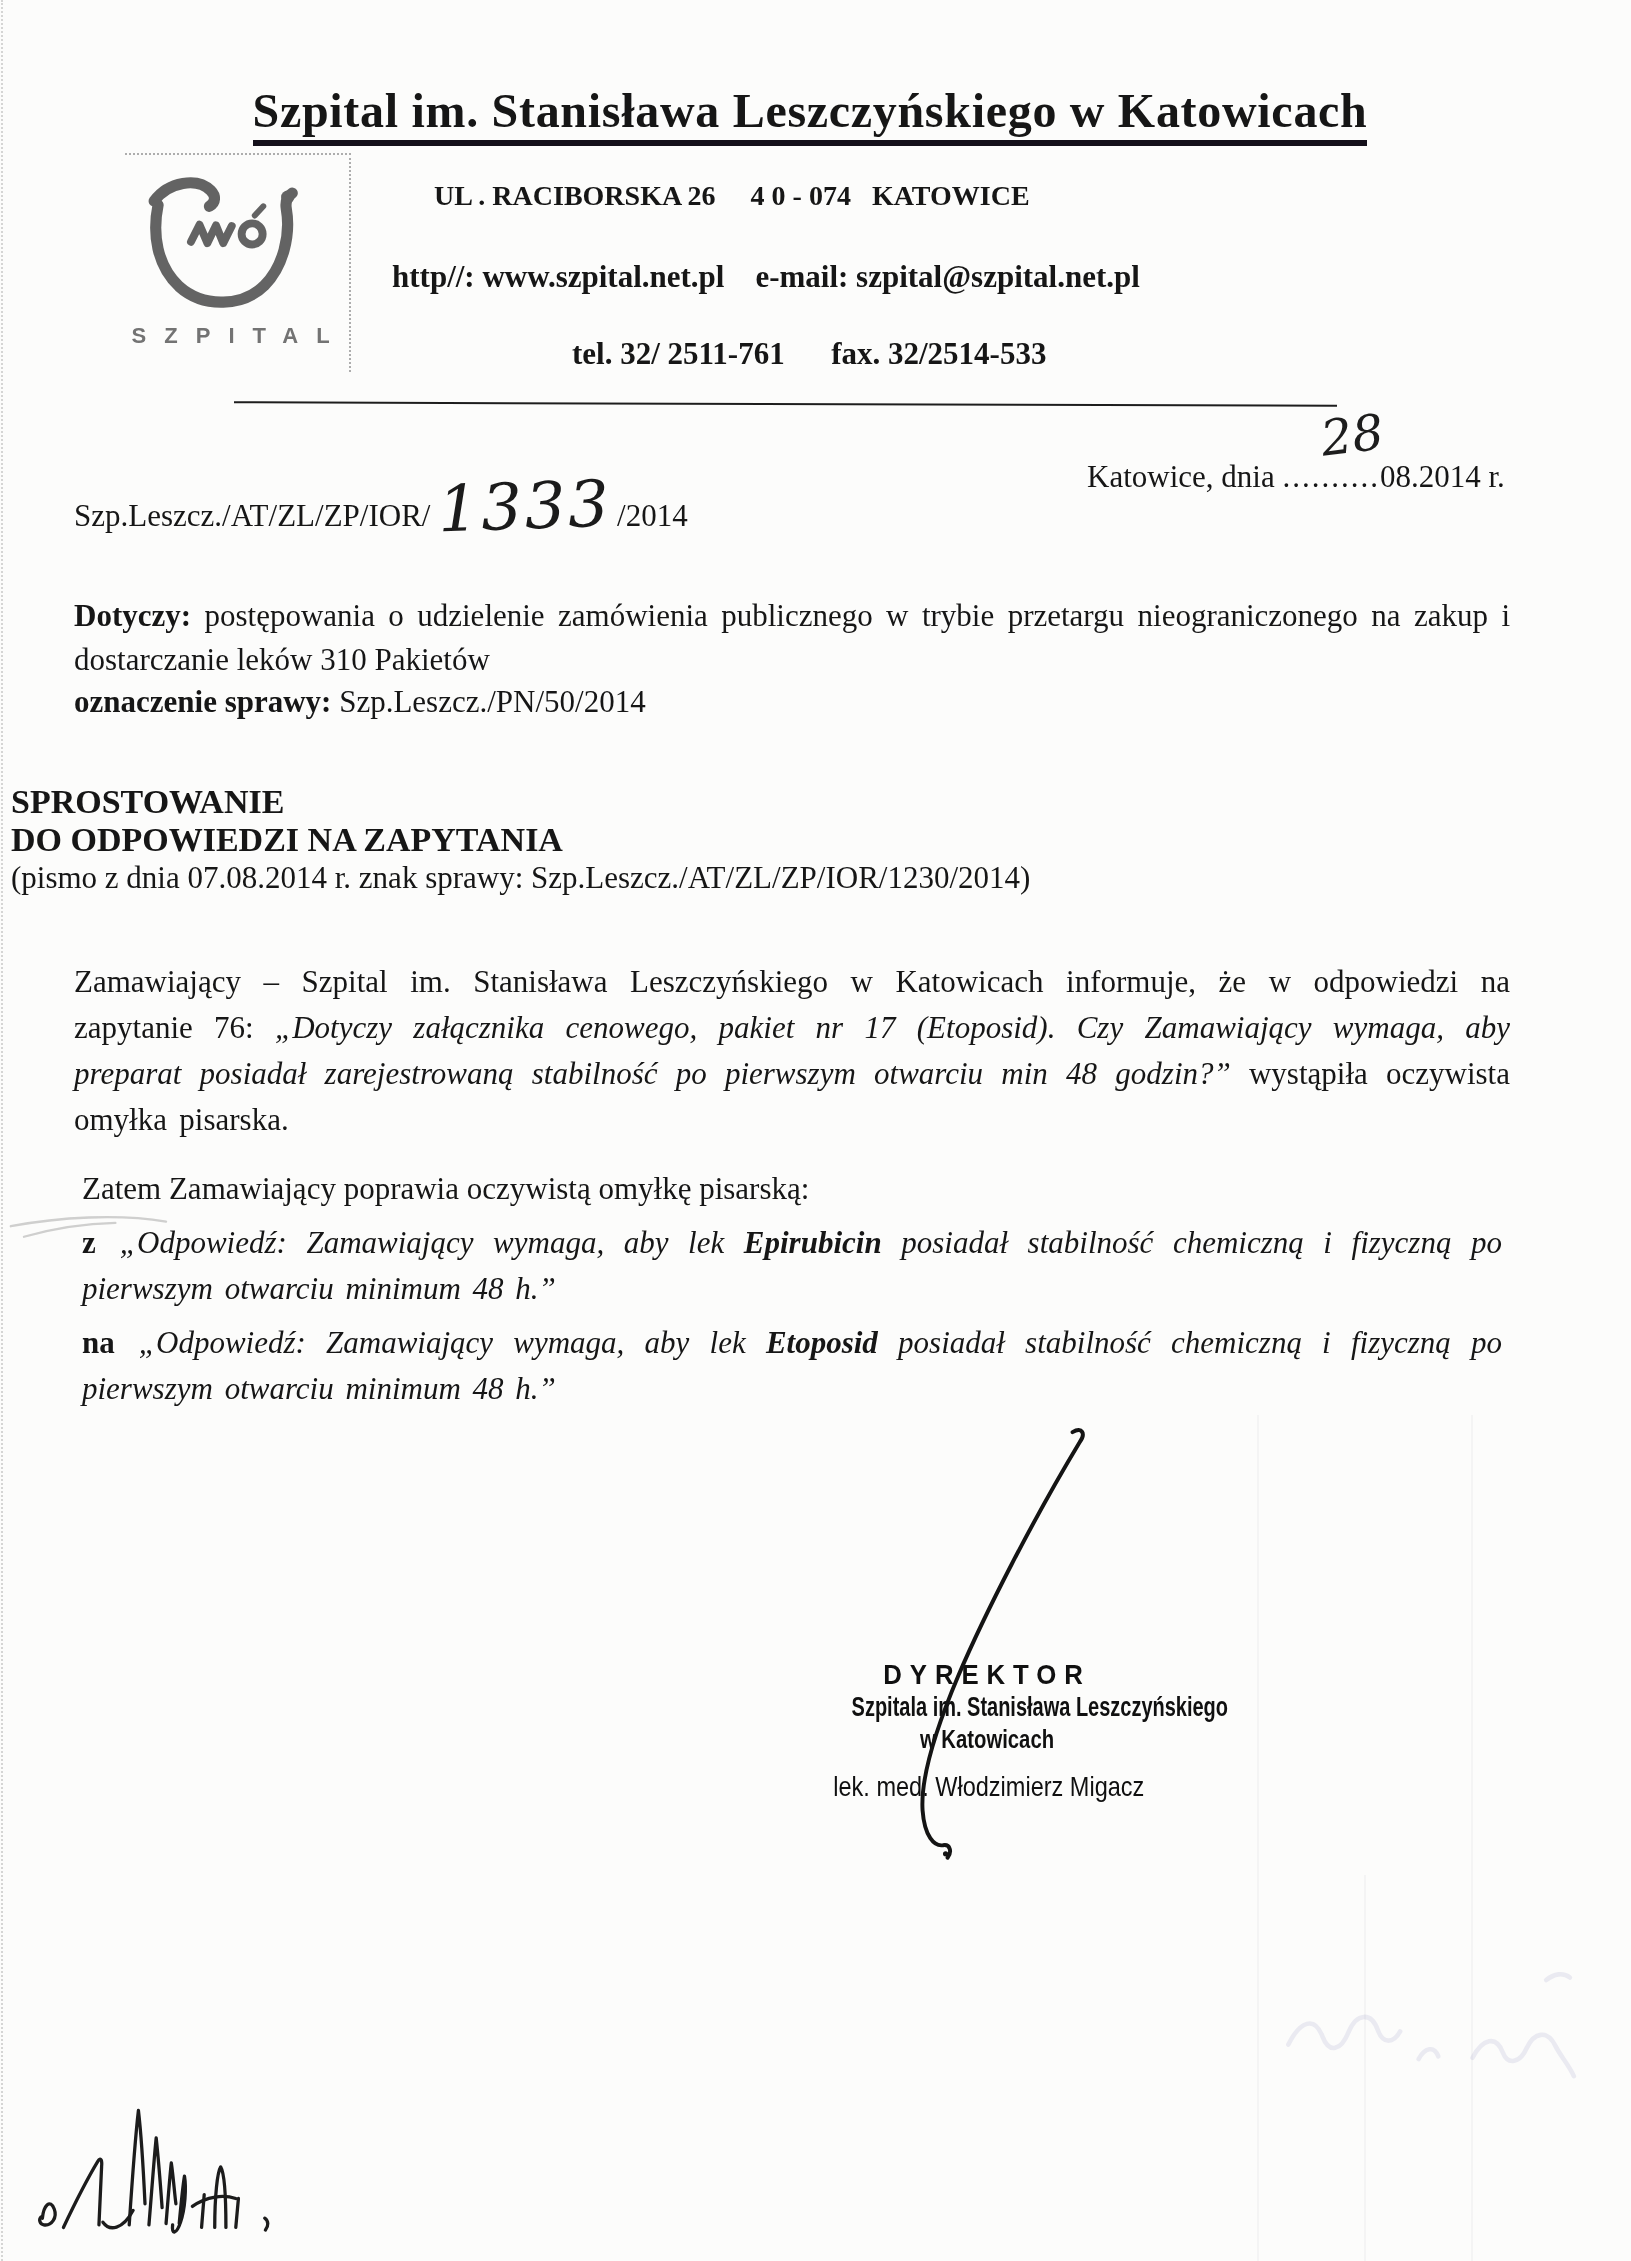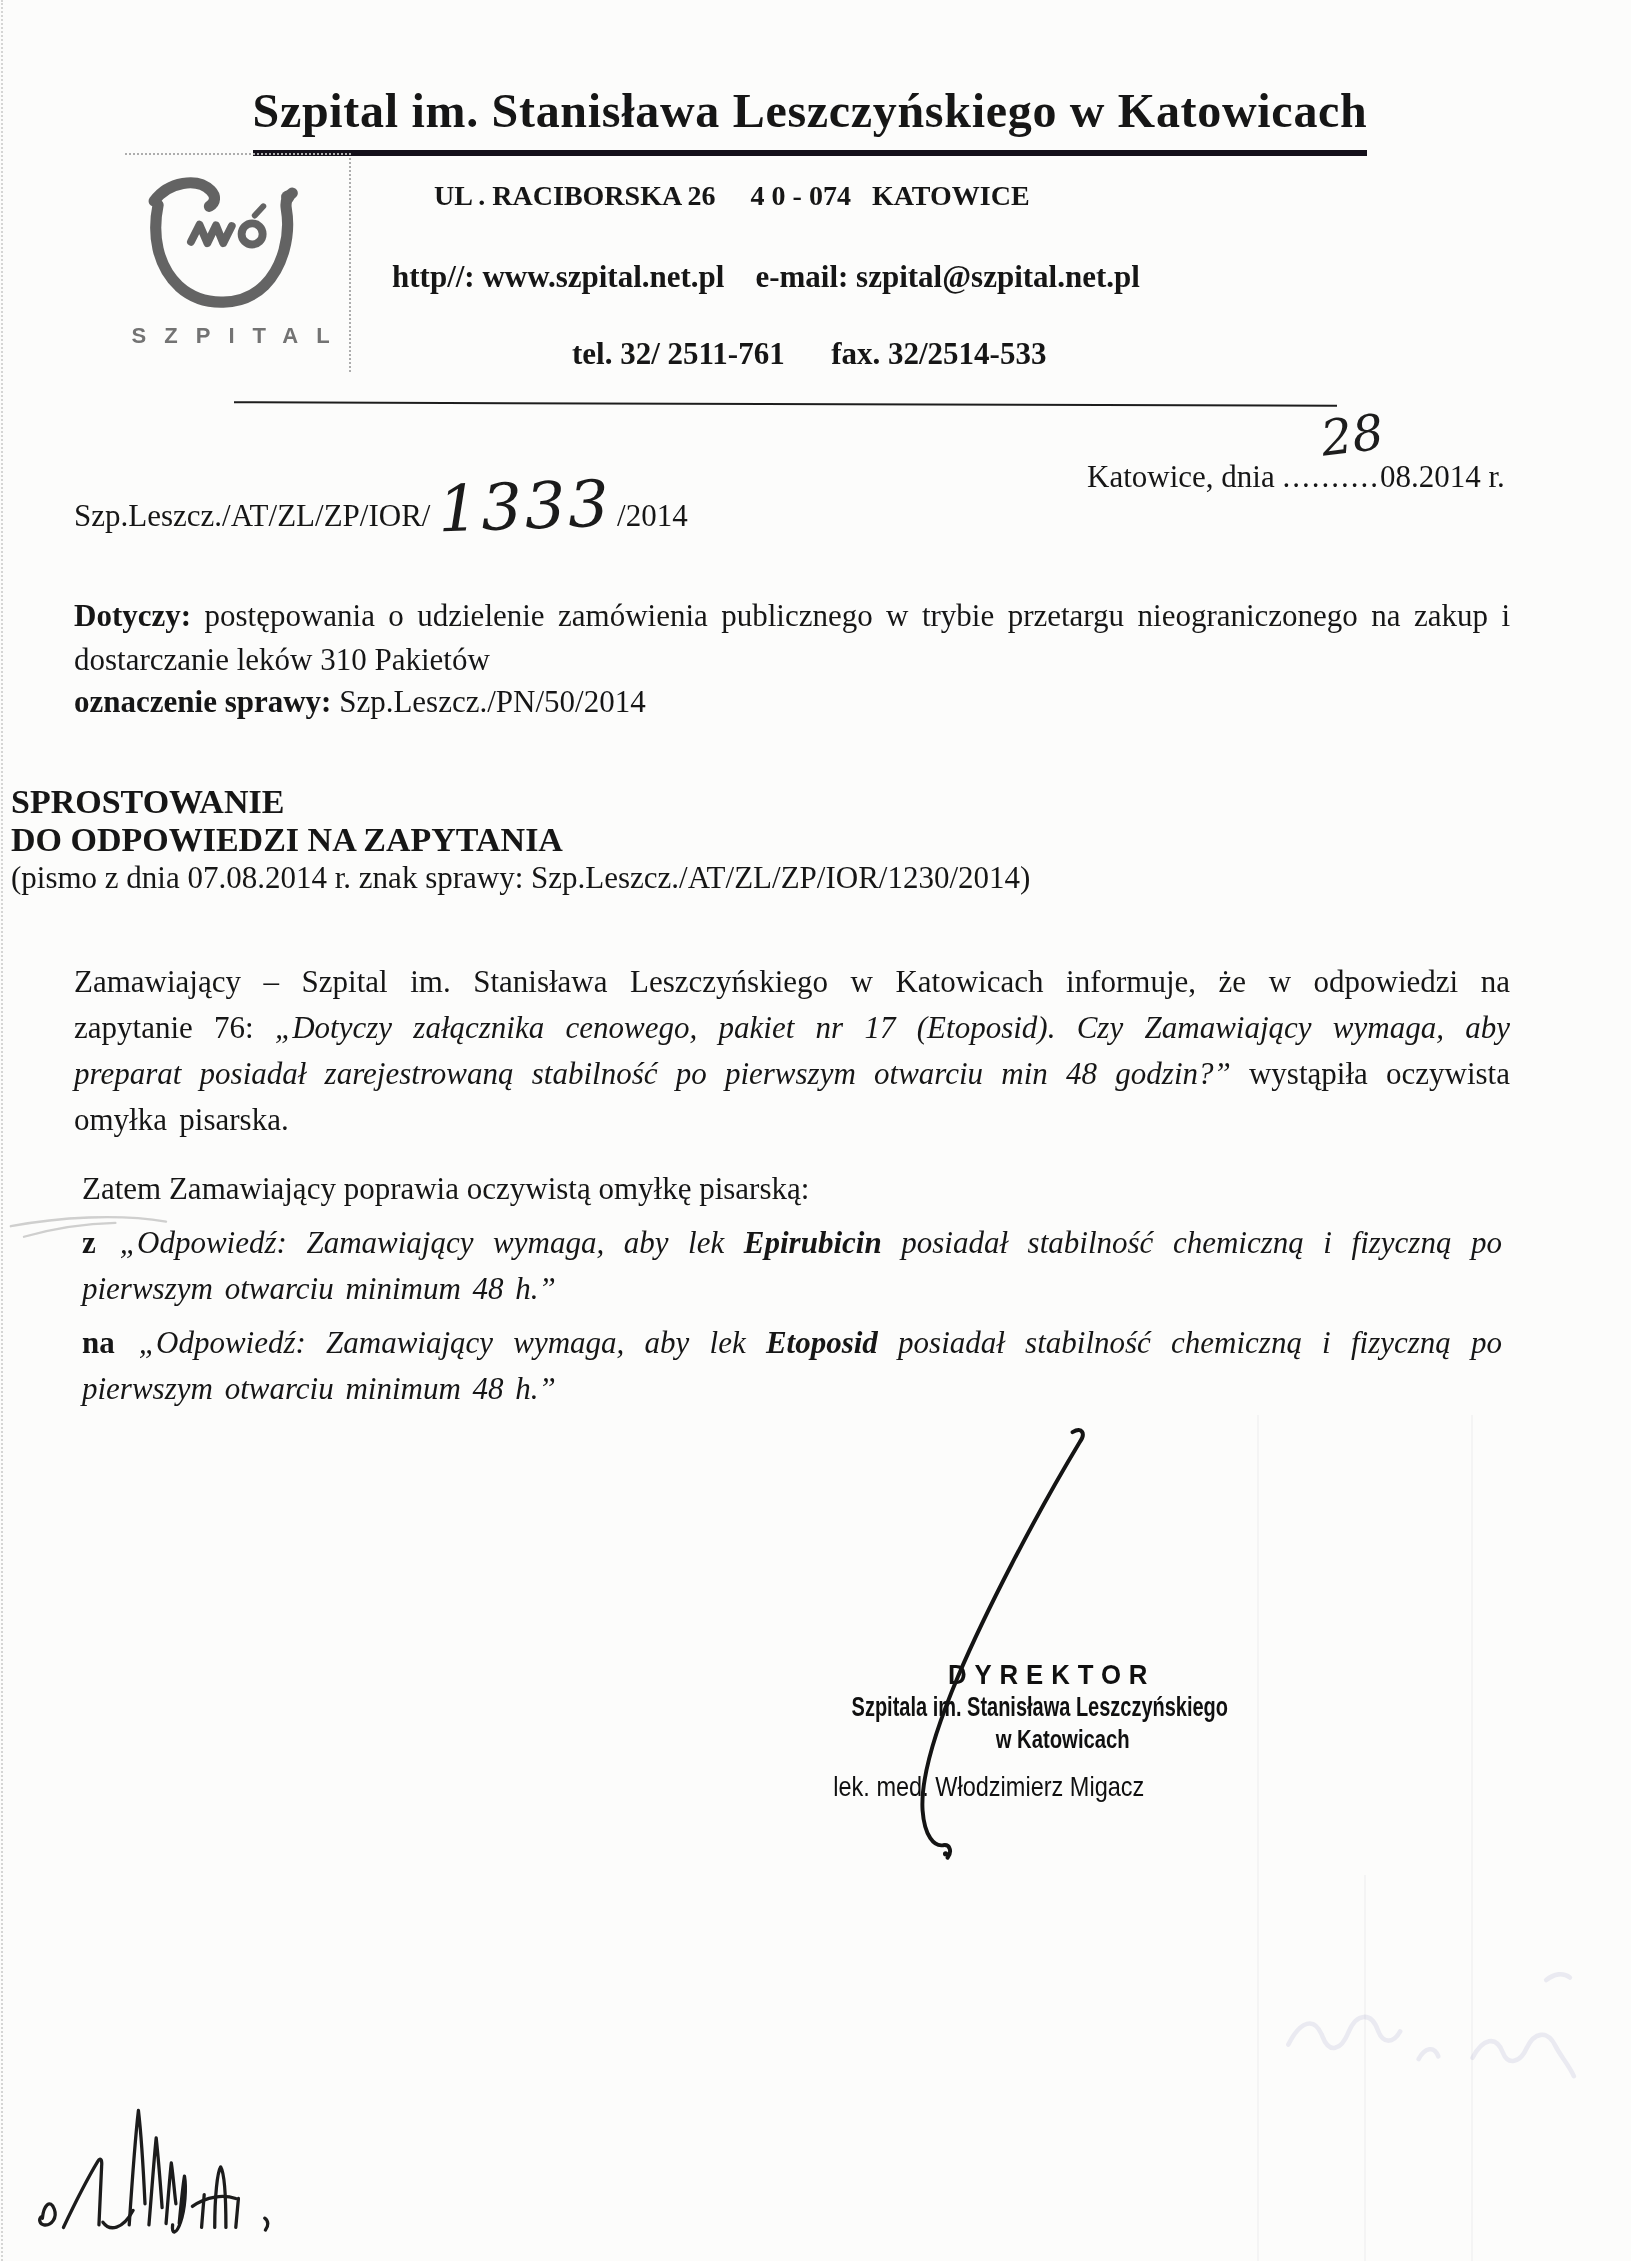--- a/index.html
+++ b/index.html
@@ -4,21 +4,21 @@
 <style>
   html,body{margin:0;padding:0}
   body{width:1632px;height:2261px;background:#fcfcfb;position:relative;overflow:hidden;
        font-family:"Liberation Serif",serif;color:#161616}
   .abs{position:absolute}
   .pre{white-space:pre}
   .b{font-weight:bold}
   .i{font-style:italic}
 
   #title{left:0;top:83px;width:1620px;text-align:center;font-size:48px;font-weight:bold;letter-spacing:0.7px}
-  #title .ul{display:inline-block;border-bottom:6.6px solid #14101a;padding-bottom:12px}
+  #title .ul{display:inline-block;border-bottom:6.6px solid #14101a;padding-bottom:2px}
 
   #logo{left:125px;top:153px;width:224px;height:217px;border-top:2px dotted #adadad;border-right:2px dotted #adadad}
   #logo .label{position:absolute;left:6.6px;top:168px;font-family:"Liberation Sans",sans-serif;
                font-weight:bold;font-size:22px;letter-spacing:18px;color:#737373;white-space:nowrap}
   .sr{position:absolute;width:0.7px;height:0.7px;overflow:hidden;opacity:0}
 
   #addr{left:434px;top:180px;font-size:28px;font-weight:bold}
   #web{left:392px;top:259px;font-size:31px;font-weight:bold}
   #tel{left:572px;top:336px;font-size:31px;font-weight:bold}
   #rule{left:234px;top:403px;width:1103px;height:0;border-top:2.6px solid #1d1d1d;transform:rotate(0.18deg)}
@@ -39,21 +39,21 @@
   #heading{left:11px;top:783px;width:1625px;text-align:left;line-height:38px}
   #heading .h1,#heading .h2{font-size:34px;font-weight:bold}
   #heading .h3{font-size:31px}
 
   #para1{left:74px;top:959px;width:1436px;font-size:31px;line-height:46px;text-align:justify;word-spacing:4.6px}
   #para2{left:74px;top:1158px;width:1436px;font-size:31px;line-height:46px}
   #para2 p{margin:8px}
   #para2 .just{text-align:justify;word-spacing:4px}
   #para2 .marker{font-weight:bold;margin-right:24px}
 
-  #stamp{left:804px;top:1659px;width:366px;text-align:right;font-family:"Liberation Sans",sans-serif;color:#101010}
+  #stamp{left:804px;top:1659px;width:366px;text-align:center;font-family:"Liberation Sans",sans-serif;color:#101010}
   #stamp .s1{font-size:28px;font-weight:bold;letter-spacing:8.6px;transform:scaleX(0.92)}
   #stamp .s2{font-size:27px;font-weight:bold;transform:scaleX(0.74);white-space:nowrap;margin-top:0.7px}
   #stamp .s3{font-size:26px;font-weight:bold;transform:scaleX(0.78);margin-top:1.3px}
   #signer{left:804px;top:1771px;width:366px;text-align:center;font-family:"Liberation Sans",sans-serif;
           font-size:28px;transform:scaleX(0.84);white-space:nowrap;color:#101010}
 
   #art{left:0;top:0;width:1632px;height:2261px;pointer-events:none}
   #edge{left:1.3px;top:0;height:2261px;width:0;border-left:2px dotted rgba(130,130,130,0.32)}
   .streak{position:absolute;width:2px;background:rgba(70,70,100,0.045)}
 </style>

